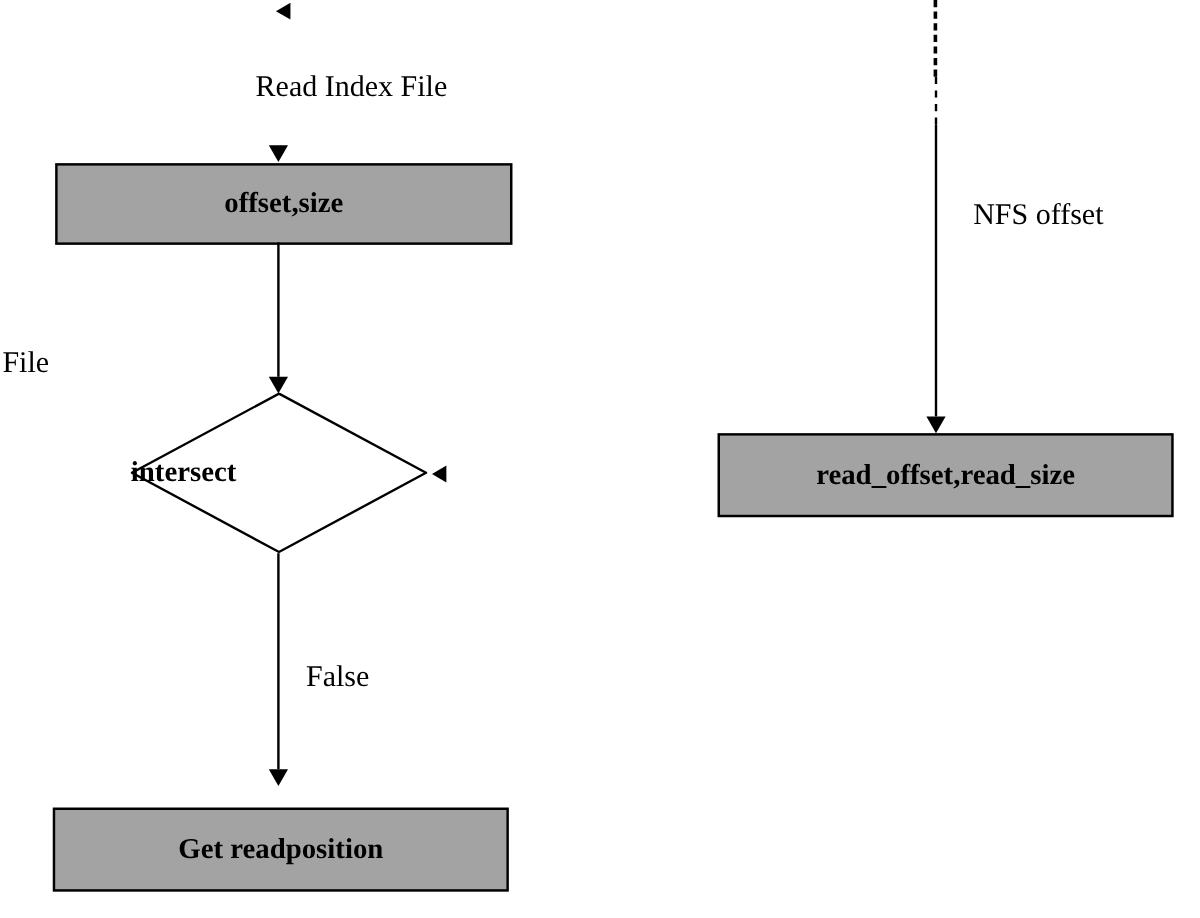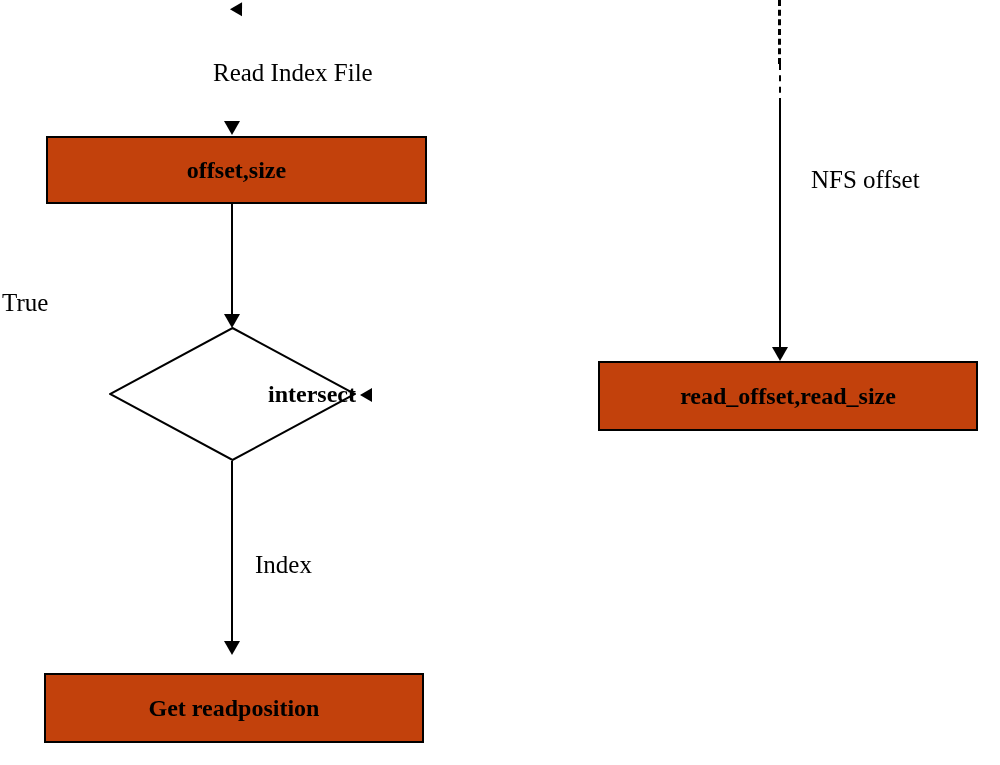--- a/index.html
+++ b/index.html
@@ -19,27 +19,27 @@
     white-space: nowrap;
   }
   .box {
     position: absolute;
     border: 2px solid #000;
     display: flex;
     align-items: center;
     justify-content: center;
     font-weight: bold;
     font-size: 24px;
-    background: #c2410c;
+    background: #a3a3a3;
   }
   .diamond-wrap {
     position: absolute;
     display: flex;
     align-items: center;
-    justify-content: flex-end;
+    justify-content: flex-start;
   }
   .diamond {
     position: absolute;
     width: 100%;
     height: 100%;
   }
   .diamond svg { display:block; }
   .diamond-text {
     position: relative;
     font-weight: bold;
@@ -91,40 +91,40 @@
 
 <div class="label" style="left:213px; top:59px;">Read Index File</div>
 
 <div class="vline" style="left:232px; top:91px; height:30px; width:0;"></div>
 <div class="arrowhead arrow-down" style="left:224px; top:121px;"></div>
 
 <div class="box" style="left:46px; top:136px; width:377px; height:64px;">
   <span>offset,size</span>
 </div>
 
-<div class="label" style="left:2px; top:289px;">True</div>
+<div class="label" style="left:2px; top:289px;">File</div>
 
 <div class="vline" style="left:231px; top:202px; height:112px;"></div>
 <div class="arrowhead arrow-down" style="left:224px; top:314px;"></div>
 
 <div class="diamond-wrap" style="left:109px; top:327px; width:247px; height:134px;">
   <div class="diamond">
     <svg width="247" height="134" viewBox="0 0 247 134">
       <polygon points="123.5,1 246,67 123.5,133 1,67" fill="#ffffff" stroke="#000" stroke-width="2"></polygon>
     </svg>
   </div>
   <span class="diamond-text">intersect</span>
 </div>
 
 <div class="arrowhead arrow-left" style="left:360px; top:388px;"></div>
 
 <div class="vline" style="left:231px; top:461px; height:180px;"></div>
 <div class="arrowhead arrow-down" style="left:224px; top:641px;"></div>
 
-<div class="label" style="left:255px; top:551px;">Index</div>
+<div class="label" style="left:255px; top:551px;">False</div>
 
 <div class="box" style="left:44px; top:655px; width:376px; height:66px;margin-top:18px;">
   <span>Get readposition</span>
 </div>
 
 <div class="vline-dotdash" style="left:778px; top:0px; height:64px;"></div>
 
 <div class="vline-dashed" style="left:779px; top:64px; height:40px;"></div>
 
 <div class="label" style="left:811px; top:166px;">NFS offset</div>

